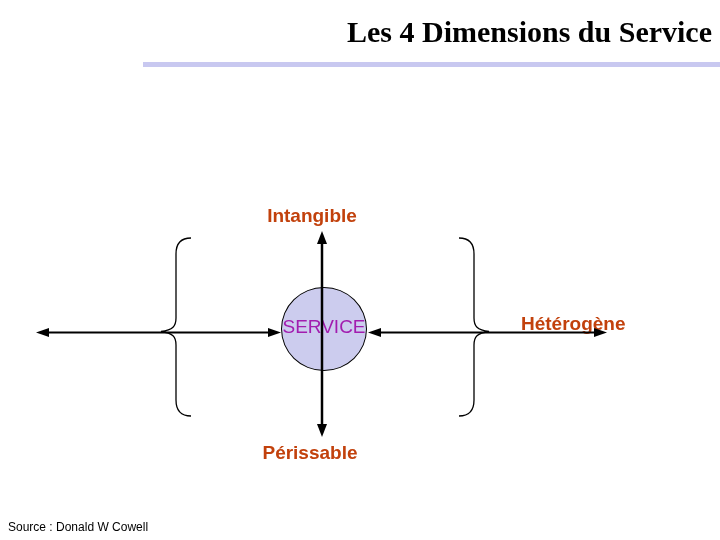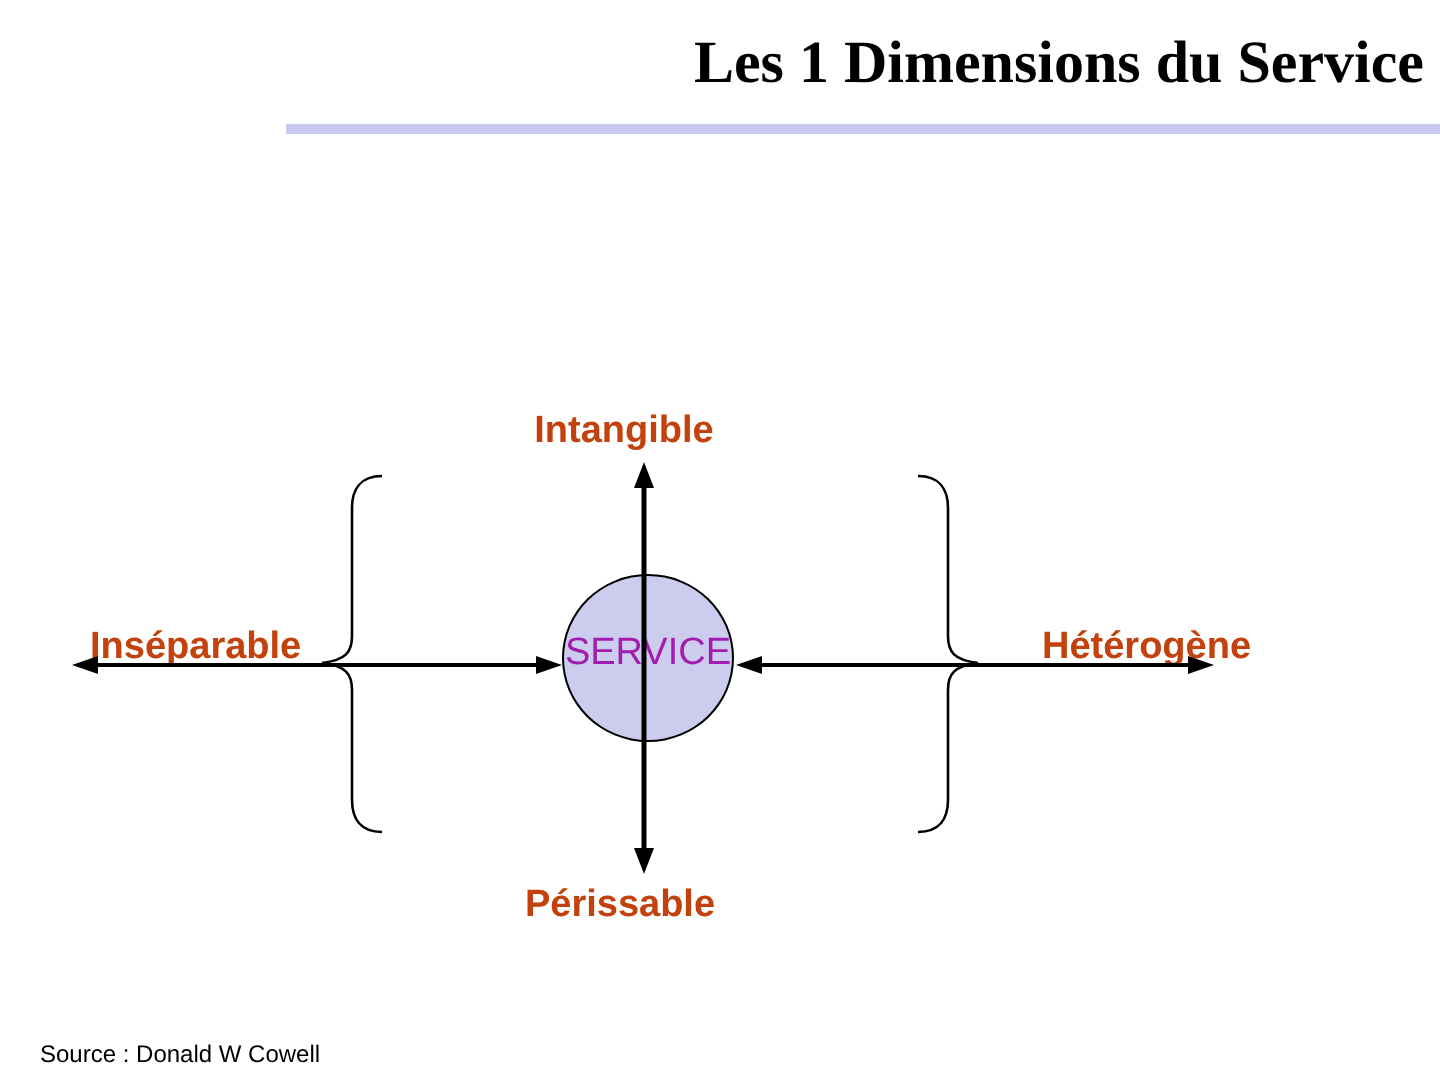--- a/index.html
+++ b/index.html
@@ -58,41 +58,39 @@
     color:#a21caf;
     white-space:nowrap;
   }
   .source{
     position:absolute;
     left:8px;top:520px;
     font-size:12px;
     line-height:14px;
     color:#000000;
     white-space:nowrap;
-    margin-left:12px;
   }
   .overlay{
     position:absolute;
     left:0;top:0;
     pointer-events:none;
   }
 </style>
 </head>
 <body>
 
 <div class="slide">
 
-  <h1 class="title">Les 1 Dimensions du Service</h1>
+  <h1 class="title">Les 4 Dimensions du Service</h1>
   <div class="title-bar"></div>
 
   <div class="service-circle"></div>
   <div class="service-label">SERVICE</div>
 
   <div class="dim-label lbl-top">Intangible</div>
-  <div class="dim-label lbl-left">Inséparable</div>
   <div class="dim-label lbl-right">Hétérogène</div>
   <div class="dim-label lbl-bottom">Périssable</div>
 
   <svg class="overlay" width="720" height="540" viewBox="0 0 720 540">
 
     <g>
       <line x1="322" y1="243" x2="322" y2="425" stroke="#000" stroke-width="2.5"></line>
       <polygon points="322,231 317,244 327,244" fill="#000"></polygon>
       <polygon points="322,437 317,424 327,424" fill="#000"></polygon>
     </g>

